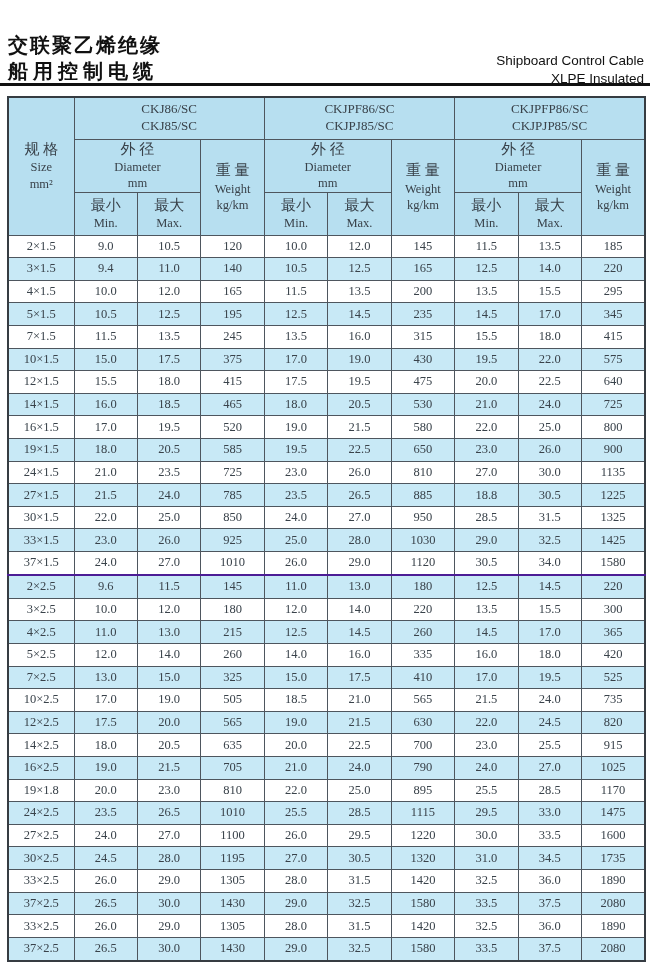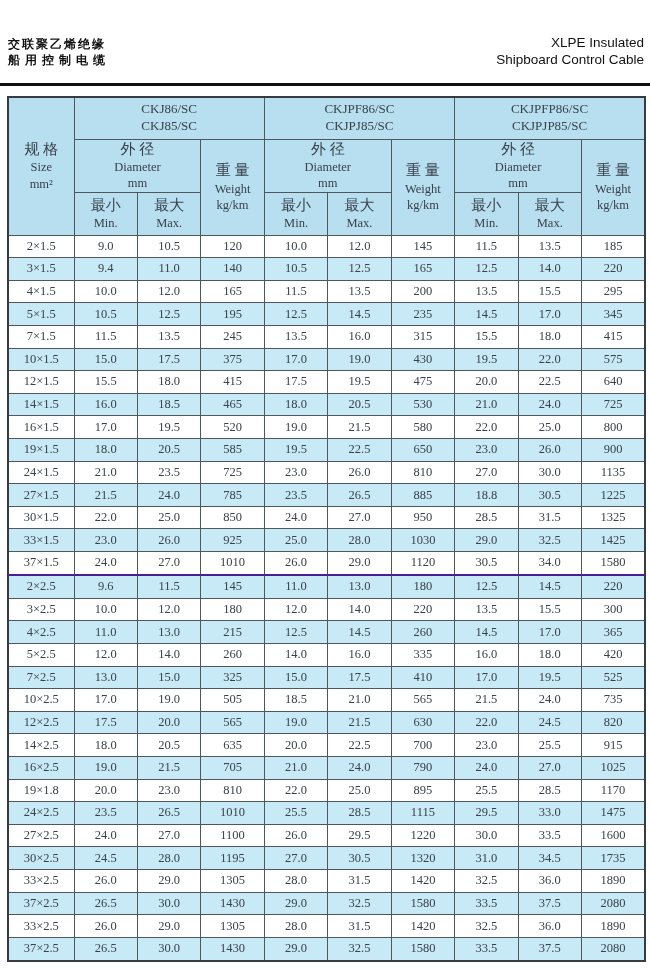--- a/index.html
+++ b/index.html
@@ -13,21 +13,21 @@
   }
   .page-header {
     position:absolute;
     top:34px; left:8px; right:6px;
     display:flex;
     justify-content:space-between;
     align-items:flex-end;
     font-family:"Liberation Sans", sans-serif;
     color:#111;
   }
-  .title-cn { font-size:12px; font-weight:bold; line-height:1.32; }
+  .title-cn { font-size:20px; font-weight:bold; line-height:1.32;font-family:Liberation Mono, monospace; }
   .title-cn .l1 { letter-spacing:2px; }
   .title-cn .l2 { letter-spacing:5px; }
   .title-en { text-align:right; font-size:13.5px; line-height:1.28; font-weight:500; }
   .rule {
     position:absolute; top:83px; left:0;
     width:650px; height:3px; background:#101010;
   }
   table.cable-table {
     position:absolute; top:96px; left:7px;
     width:639px; height:866px;
@@ -55,22 +55,22 @@
 </style>
 </head>
 <body>
 
 <div class="page-header">
   <div class="title-cn">
     <div class="l1">交联聚乙烯绝缘</div>
     <div class="l2">船用控制电缆</div>
   </div>
   <div class="title-en">
+    <div>Shipboard Control Cable</div>
     <div>XLPE Insulated</div>
-    <div>Shipboard Control Cable</div>
   </div>
 </div>
 
 <div class="rule"></div>
 
 <table class="cable-table">
   <colgroup>
     <col style="width:66px">
     <col>
       <col>

